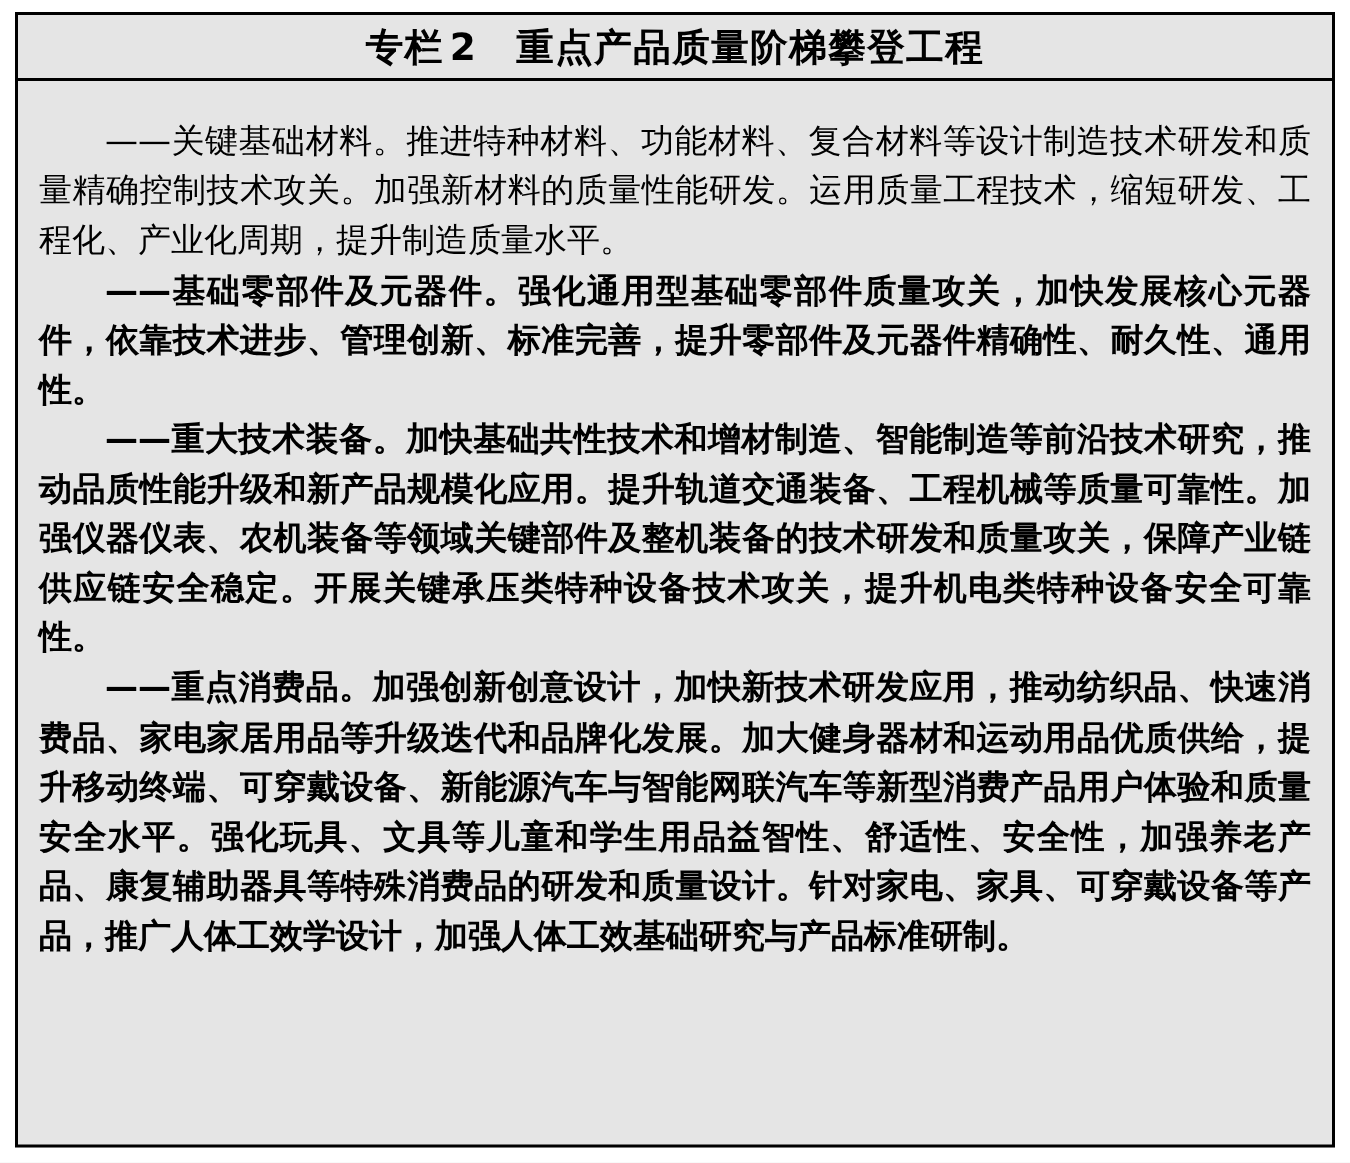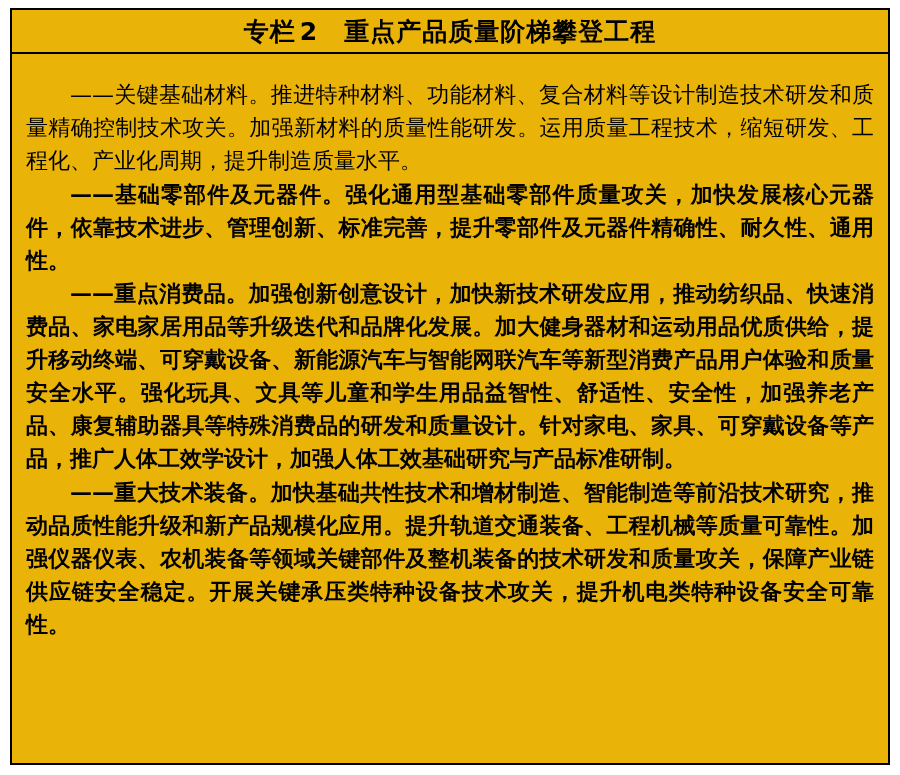--- a/index.html
+++ b/index.html
@@ -20,21 +20,21 @@
     padding: 8px 10px;
     position: relative;
   }
   .box {
     border: 2px solid #000;
     box-sizing: border-box;
     width: 880px;
     height: 757px;
     padding: 0;
     position: relative;
-    background: #eab308;
+    background: #e5e5e5;
   }
   .box-title {
     text-align: center;
     font-weight: bold;
     font-size: 25px;
     letter-spacing: 1px;
     padding: 6px 0 5px 0;
     border-bottom: 2px solid #000;
     line-height: 1.25;
     font-family: "DejaVu Sans", "Liberation Sans", sans-serif;
@@ -70,18 +70,18 @@
 <div class="page">
   <div class="box">
 
     <div class="box-title">
       <span>专栏</span><span class="num">2</span><span class="sep"></span><span>重点产品质量阶梯攀登工程</span>
     </div>
 
     <div class="body">
       <p class="para">——关键基础材料。推进特种材料、功能材料、复合材料等设计制造技术研发和质量精确控制技术攻关。加强新材料的质量性能研发。运用质量工程技术，缩短研发、工程化、产业化周期，提升制造质量水平。</p>
       <p class="para">——基础零部件及元器件。强化通用型基础零部件质量攻关，加快发展核心元器件，依靠技术进步、管理创新、标准完善，提升零部件及元器件精确性、耐久性、通用性。</p>
+      <p class="para">——重大技术装备。加快基础共性技术和增材制造、智能制造等前沿技术研究，推动品质性能升级和新产品规模化应用。提升轨道交通装备、工程机械等质量可靠性。加强仪器仪表、农机装备等领域关键部件及整机装备的技术研发和质量攻关，保障产业链供应链安全稳定。开展关键承压类特种设备技术攻关，提升机电类特种设备安全可靠性。</p>
       <p class="para">——重点消费品。加强创新创意设计，加快新技术研发应用，推动纺织品、快速消费品、家电家居用品等升级迭代和品牌化发展。加大健身器材和运动用品优质供给，提升移动终端、可穿戴设备、新能源汽车与智能网联汽车等新型消费产品用户体验和质量安全水平。强化玩具、文具等儿童和学生用品益智性、舒适性、安全性，加强养老产品、康复辅助器具等特殊消费品的研发和质量设计。针对家电、家具、可穿戴设备等产品，推广人体工效学设计，加强人体工效基础研究与产品标准研制。</p>
-      <p class="para">——重大技术装备。加快基础共性技术和增材制造、智能制造等前沿技术研究，推动品质性能升级和新产品规模化应用。提升轨道交通装备、工程机械等质量可靠性。加强仪器仪表、农机装备等领域关键部件及整机装备的技术研发和质量攻关，保障产业链供应链安全稳定。开展关键承压类特种设备技术攻关，提升机电类特种设备安全可靠性。</p>
     </div>
 
   </div>
 </div>
 
 </body></html>

